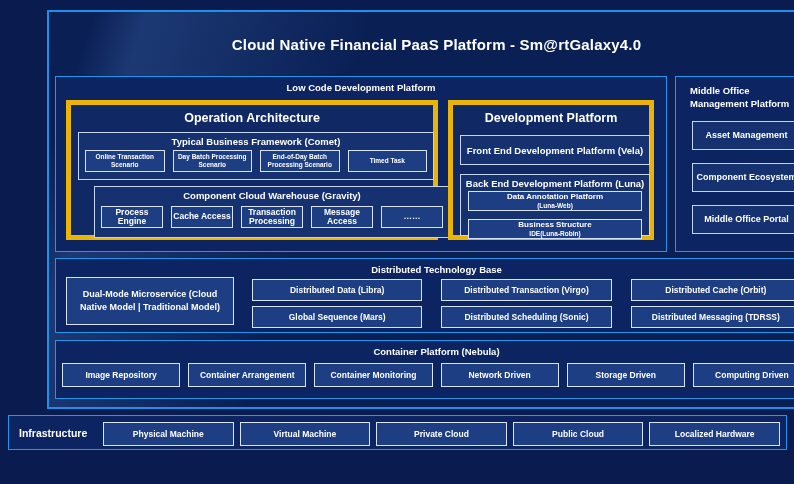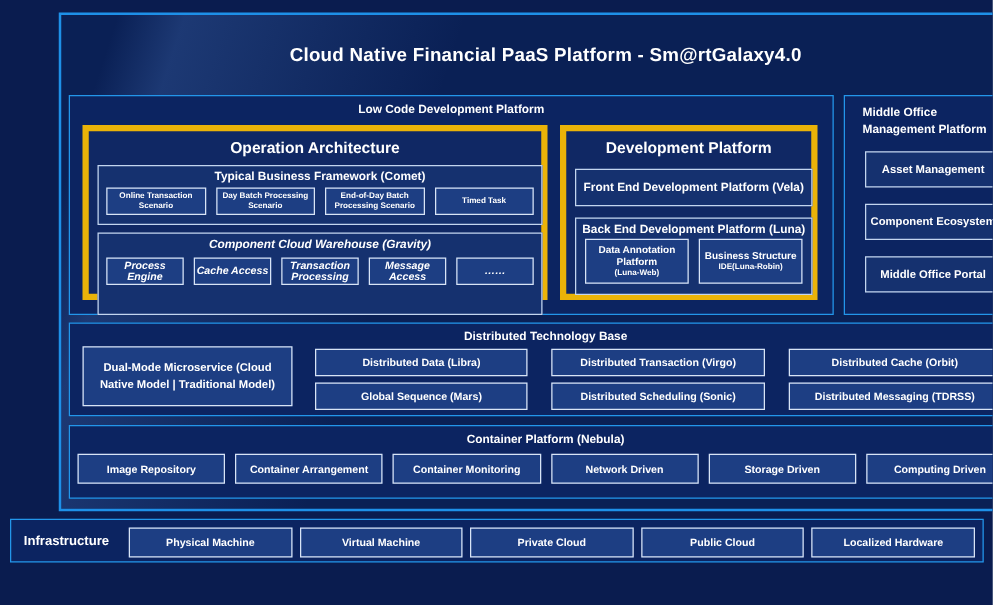--- a/index.html
+++ b/index.html
@@ -29,38 +29,38 @@
   .contain   { left:6px;   top:328px; width:763px; height:59px;  }
 
   .midbox { position:absolute; box-sizing:border-box; border:5px solid #eab308; background:rgba(255,255,255,0.02); }
   .mid-h  { font-size:12.5px; font-weight:bold; text-align:center; padding-top:6px; }
   .oparch  { left:10px;  top:23px; width:372px; height:140px; }
   .devplat { left:392px; top:23px; width:206px; height:140px; }
 
   .group { position:absolute; box-sizing:border-box; border:1px solid #c3d5ef; background:#15316f; }
   .grp-h { font-size:9.5px; font-weight:bold; text-align:center; padding-top:3px; }
   .tbf { left:7px; top:27px; width:356px; height:48px; }
-  .ccw { left:7px; top:81px; width:356px; height:66px;font-style:italic; }
+  .ccw { left:23px; top:81px; width:356px; height:52px; }
 
   .leafrow { display:flex; gap:8px; padding:0 6px; margin-top:3px; }
   .leaf {
     box-sizing:border-box; border:1px solid #d8e4f6; background:#1d3e83;
     display:flex; flex-direction:column; align-items:center; justify-content:center;
     text-align:center; font-weight:bold; flex:1;
   }
   .tbf .leaf { height:22px; font-size:6.5px; line-height:1.3; padding:0 2px; }
   .ccw .leaf { height:22px; font-size:8.5px; line-height:1.1; margin-top:2px; }
 
   .frontend {
     left:7px; top:30px; width:190px; height:30px;
     display:flex; align-items:center; justify-content:center;
     font-size:9.5px; font-weight:bold; text-align:center;
   }
   .backend { left:7px; top:69px; width:190px; height:62px; }
-  .backend .leafrow { padding:0 7px; gap:8px; margin-top:2px; }
+  .backend .leafrow { padding:0 7px; gap:8px; margin-top:2px;flex-direction:column; }
   .backend .leaf { height:36px; font-size:8px; line-height:1.25; }
   .backend .leaf .sub { font-size:6.5px; }
 
   .midoffice .sec-h { text-align:left; padding:8px 12px 0 14px; line-height:1.35; }
   .mo-item {
     box-sizing:border-box; border:1px solid #c3d5ef; background:#15316f;
     width:110px; height:29px; margin:13px auto 0;
     display:flex; align-items:center; justify-content:center;
     font-size:9px; font-weight:bold; text-align:center;
   }

